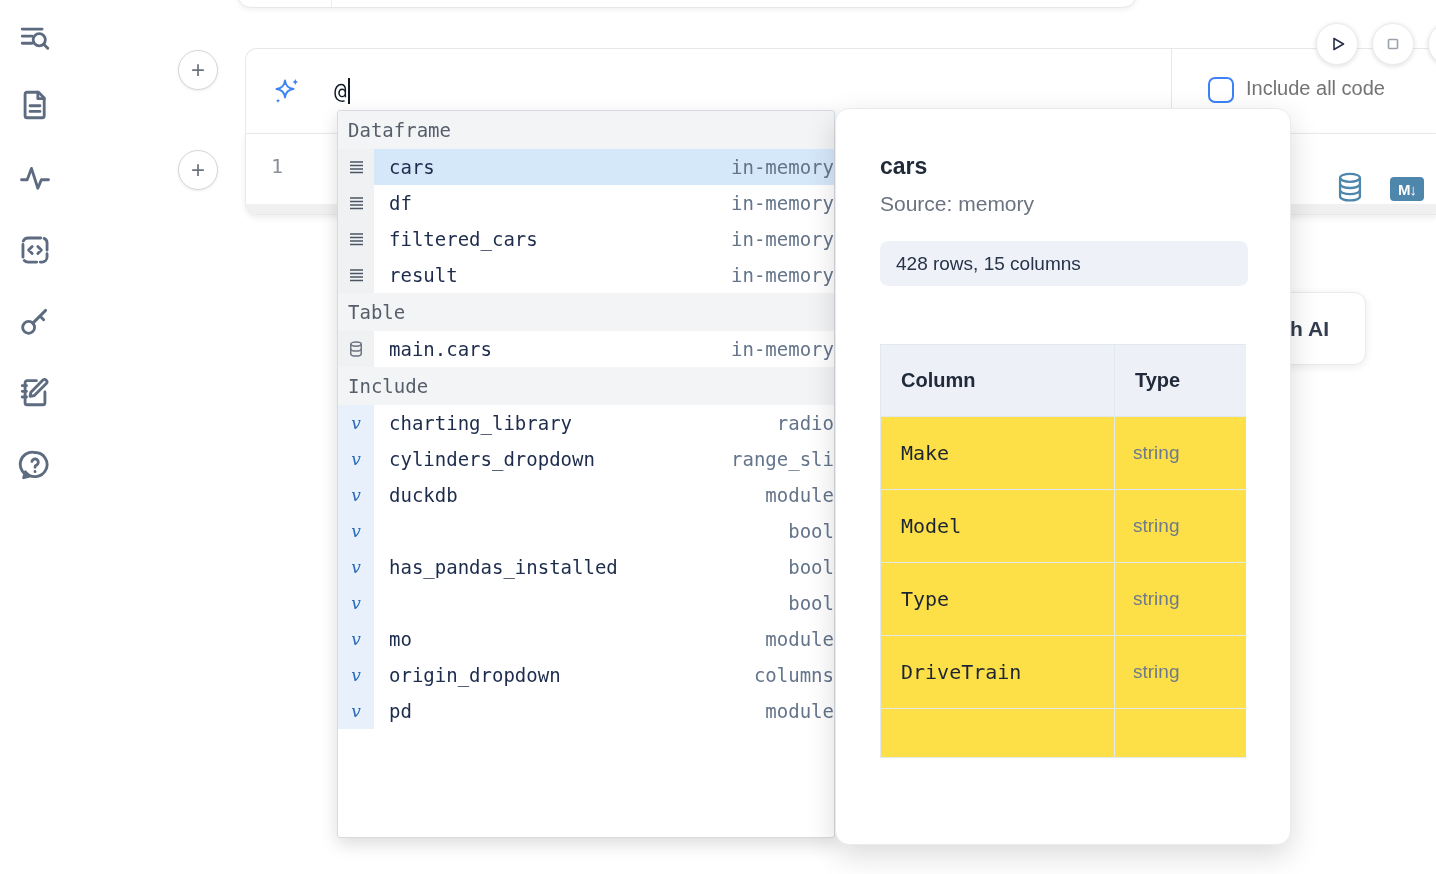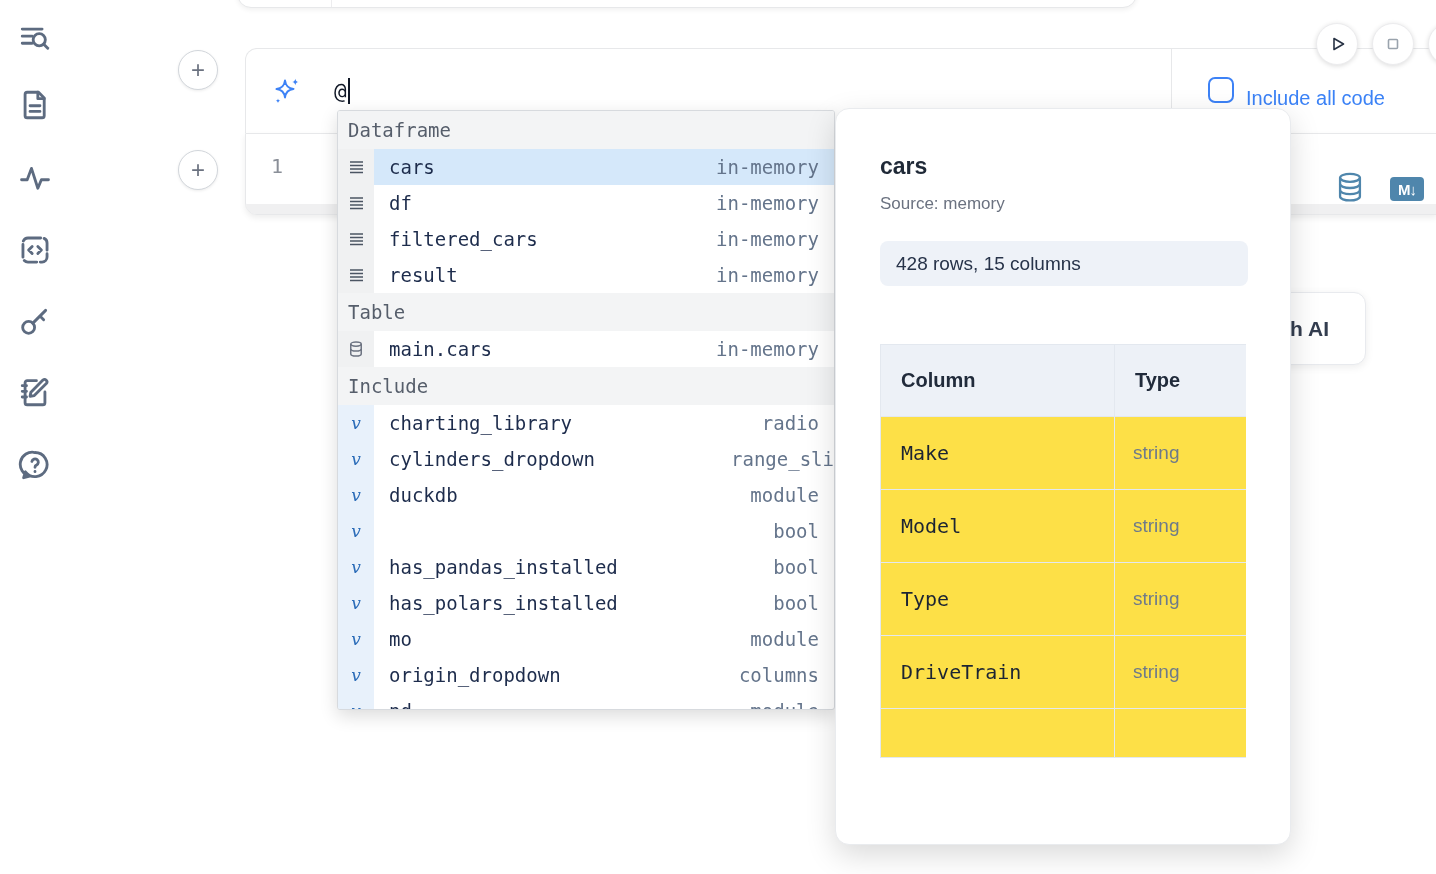--- a/index.html
+++ b/index.html
@@ -28,21 +28,21 @@
   
   .ai-panel { position:absolute; left:245px; top:48px; width:1192px; height:85px;
     background:#fff; border:1px solid #e7e8ea; border-bottom:none; border-radius:12px 0 0 0; }
   .ai-panel .divider { position:absolute; left:925px; top:0; width:1px; height:100%; background:#e7e8ea; }
   .sparkle { position:absolute; left:27px; top:28px; width:28px; height:28px; }
   .prompt-text { position:absolute; left:88px; top:26px; font-family:"DejaVu Sans Mono", monospace;
     font-size:21px; color:#111827; line-height:34px; }
   .caret { display:inline-block; width:2px; height:26px; background:#111827; vertical-align:-5px; margin-left:1px; }
   .include-box { position:absolute; left:962px; top:28px; width:26px; height:26px;
     border:2px solid #3d82f6; border-radius:7px; background:#fff; cursor:pointer; }
-  .include-label { position:absolute; left:1000px; top:38px; font-size:20px; color:#3b82f6; cursor:pointer; }
+  .include-label { position:absolute; left:1000px; top:28px; font-size:20px; color:#737373; cursor:pointer; }
 
   
   .circ-btn { position:absolute; top:23px; width:42px; height:42px; border-radius:50%;
     background:#fff; border:1px solid #ececee; box-shadow:0 1px 5px rgba(0,0,0,.14);
     display:flex; align-items:center; justify-content:center; cursor:pointer; z-index:40; }
   .run-btn { left:1316px; } .stop-btn { left:1372px; } .ghost-btn { left:1428px; }
 
   
   .code-cell { position:absolute; left:245px; top:133px; width:1192px; height:82px;
     background:#fff; border:1px solid #e7e8ea; border-radius:0 0 0 12px;
@@ -50,40 +50,40 @@
   .line-no { position:absolute; left:25px; top:20px; font-family:"DejaVu Sans Mono", monospace;
     font-size:20px; color:#8a8f98; }
   .cell-db-icon { position:absolute; left:1090px; top:38px; width:28px; height:30px; cursor:pointer; }
   .md-badge { position:absolute; left:1144px; top:43px; width:34px; height:24px; background:#4f86ac;
     border-radius:4px; color:#fff; font-weight:bold; font-size:15px; letter-spacing:-1px;
     display:flex; align-items:center; justify-content:center; cursor:pointer; }
   .cell-footer { position:absolute; left:0; bottom:0; width:100%; height:10px; background:#f0f0f1;
     border-radius:0 0 0 12px; }
 
   
-  .dropdown { position:absolute; left:337px; top:110px; width:498px; height:600px; z-index:20;
+  .dropdown { position:absolute; left:337px; top:110px; width:498px; height:728px; z-index:20;
     background:#fff; border:1px solid #d7dade; box-shadow:0 6px 18px rgba(0,0,0,.14);
     border-radius:3px; overflow:hidden; font-family:"DejaVu Sans Mono", monospace; font-size:19px; }
   .ac-header { height:38px; line-height:38px; background:#f3f4f5; color:#565e6b; padding-left:10px; }
   .ac-item { height:36px; display:flex; align-items:center; cursor:pointer; }
   .ac-gutter { width:36px; height:100%; flex:none; display:flex; align-items:center; justify-content:center; }
   .g-gray { background:#f0f1f2; } .g-blue { background:#e8f1fb; }
   .ac-main { flex:1; height:100%; display:flex; align-items:center; }
   .ac-item.selected .ac-main { background:#d5e8fa; }
   .ac-name { padding-left:15px; color:#1d2c4c; white-space:pre; }
-  .ac-type { margin-left:auto; padding-right:15px; color:#64748b; white-space:pre; }
+  .ac-type { margin-left:auto; color:#64748b; white-space:pre; }
   .ac-type.flush { padding-right:0; }
   .var-glyph { font-family:"DejaVu Serif", serif; font-style:italic; font-size:17px; color:#2b6cb8; }
 
   
   .popup { position:absolute; left:835px; top:108px; width:456px; height:737px; z-index:25;
     background:#fff; border:1px solid #e9ebee; border-radius:14px;
     box-shadow:0 10px 30px rgba(0,0,0,.15); padding:40px 44px; }
   .popup-title { font-size:23px; font-weight:bold; color:#1f2937; line-height:34px; }
-  .popup-source { margin-top:10px; font-size:17px; color:#6b7280; line-height:22px; }
+  .popup-source { margin-top:10px; font-size:21px; color:#6b7280; line-height:22px; }
   .shape-badge { margin-top:26px; width:368px; height:45px; background:#eef2f8; border-radius:8px;
     display:flex; align-items:center; padding-left:16px; font-size:19px; color:#273349; }
   .tbl-wrap { margin-top:58px; height:463px; overflow:hidden; }
   table.schema { width:368px; border-collapse:collapse; }
   table.schema th, table.schema td { border:1px solid #e3e8ef; text-align:left; }
   table.schema th { background:#edf1f7; font-weight:bold; font-size:20px; color:#212b3b; padding:24px 0 24px 20px; }
   table.schema td { background:#fde047; }
   td.col-name { font-family:"DejaVu Sans Mono", monospace; font-size:20px; color:#1c2433; padding:24px 0 24px 20px; }
   td.col-type { font-size:19px; color:#6e7a8a; padding:24px 0 24px 18px; }
   tr.partial td { height:40px; }
@@ -304,21 +304,20 @@
       <div class="ac-main">
         <span class="ac-name">has_pandas_installed</span>
         <span class="ac-type">bool</span>
       </div>
     </div>
     <div class="ac-item">
       <div class="ac-gutter g-blue">
           <span class="var-glyph">v</span>
         </div>
       <div class="ac-main">
-        <span class="ac-name">has_polars_installed</span>
         <span class="ac-type">bool</span>
       </div>
     </div>
     <div class="ac-item">
       <div class="ac-gutter g-blue">
           <span class="var-glyph">v</span>
         </div>
       <div class="ac-main">
         <span class="ac-name">mo</span>
         <span class="ac-type">module</span>

